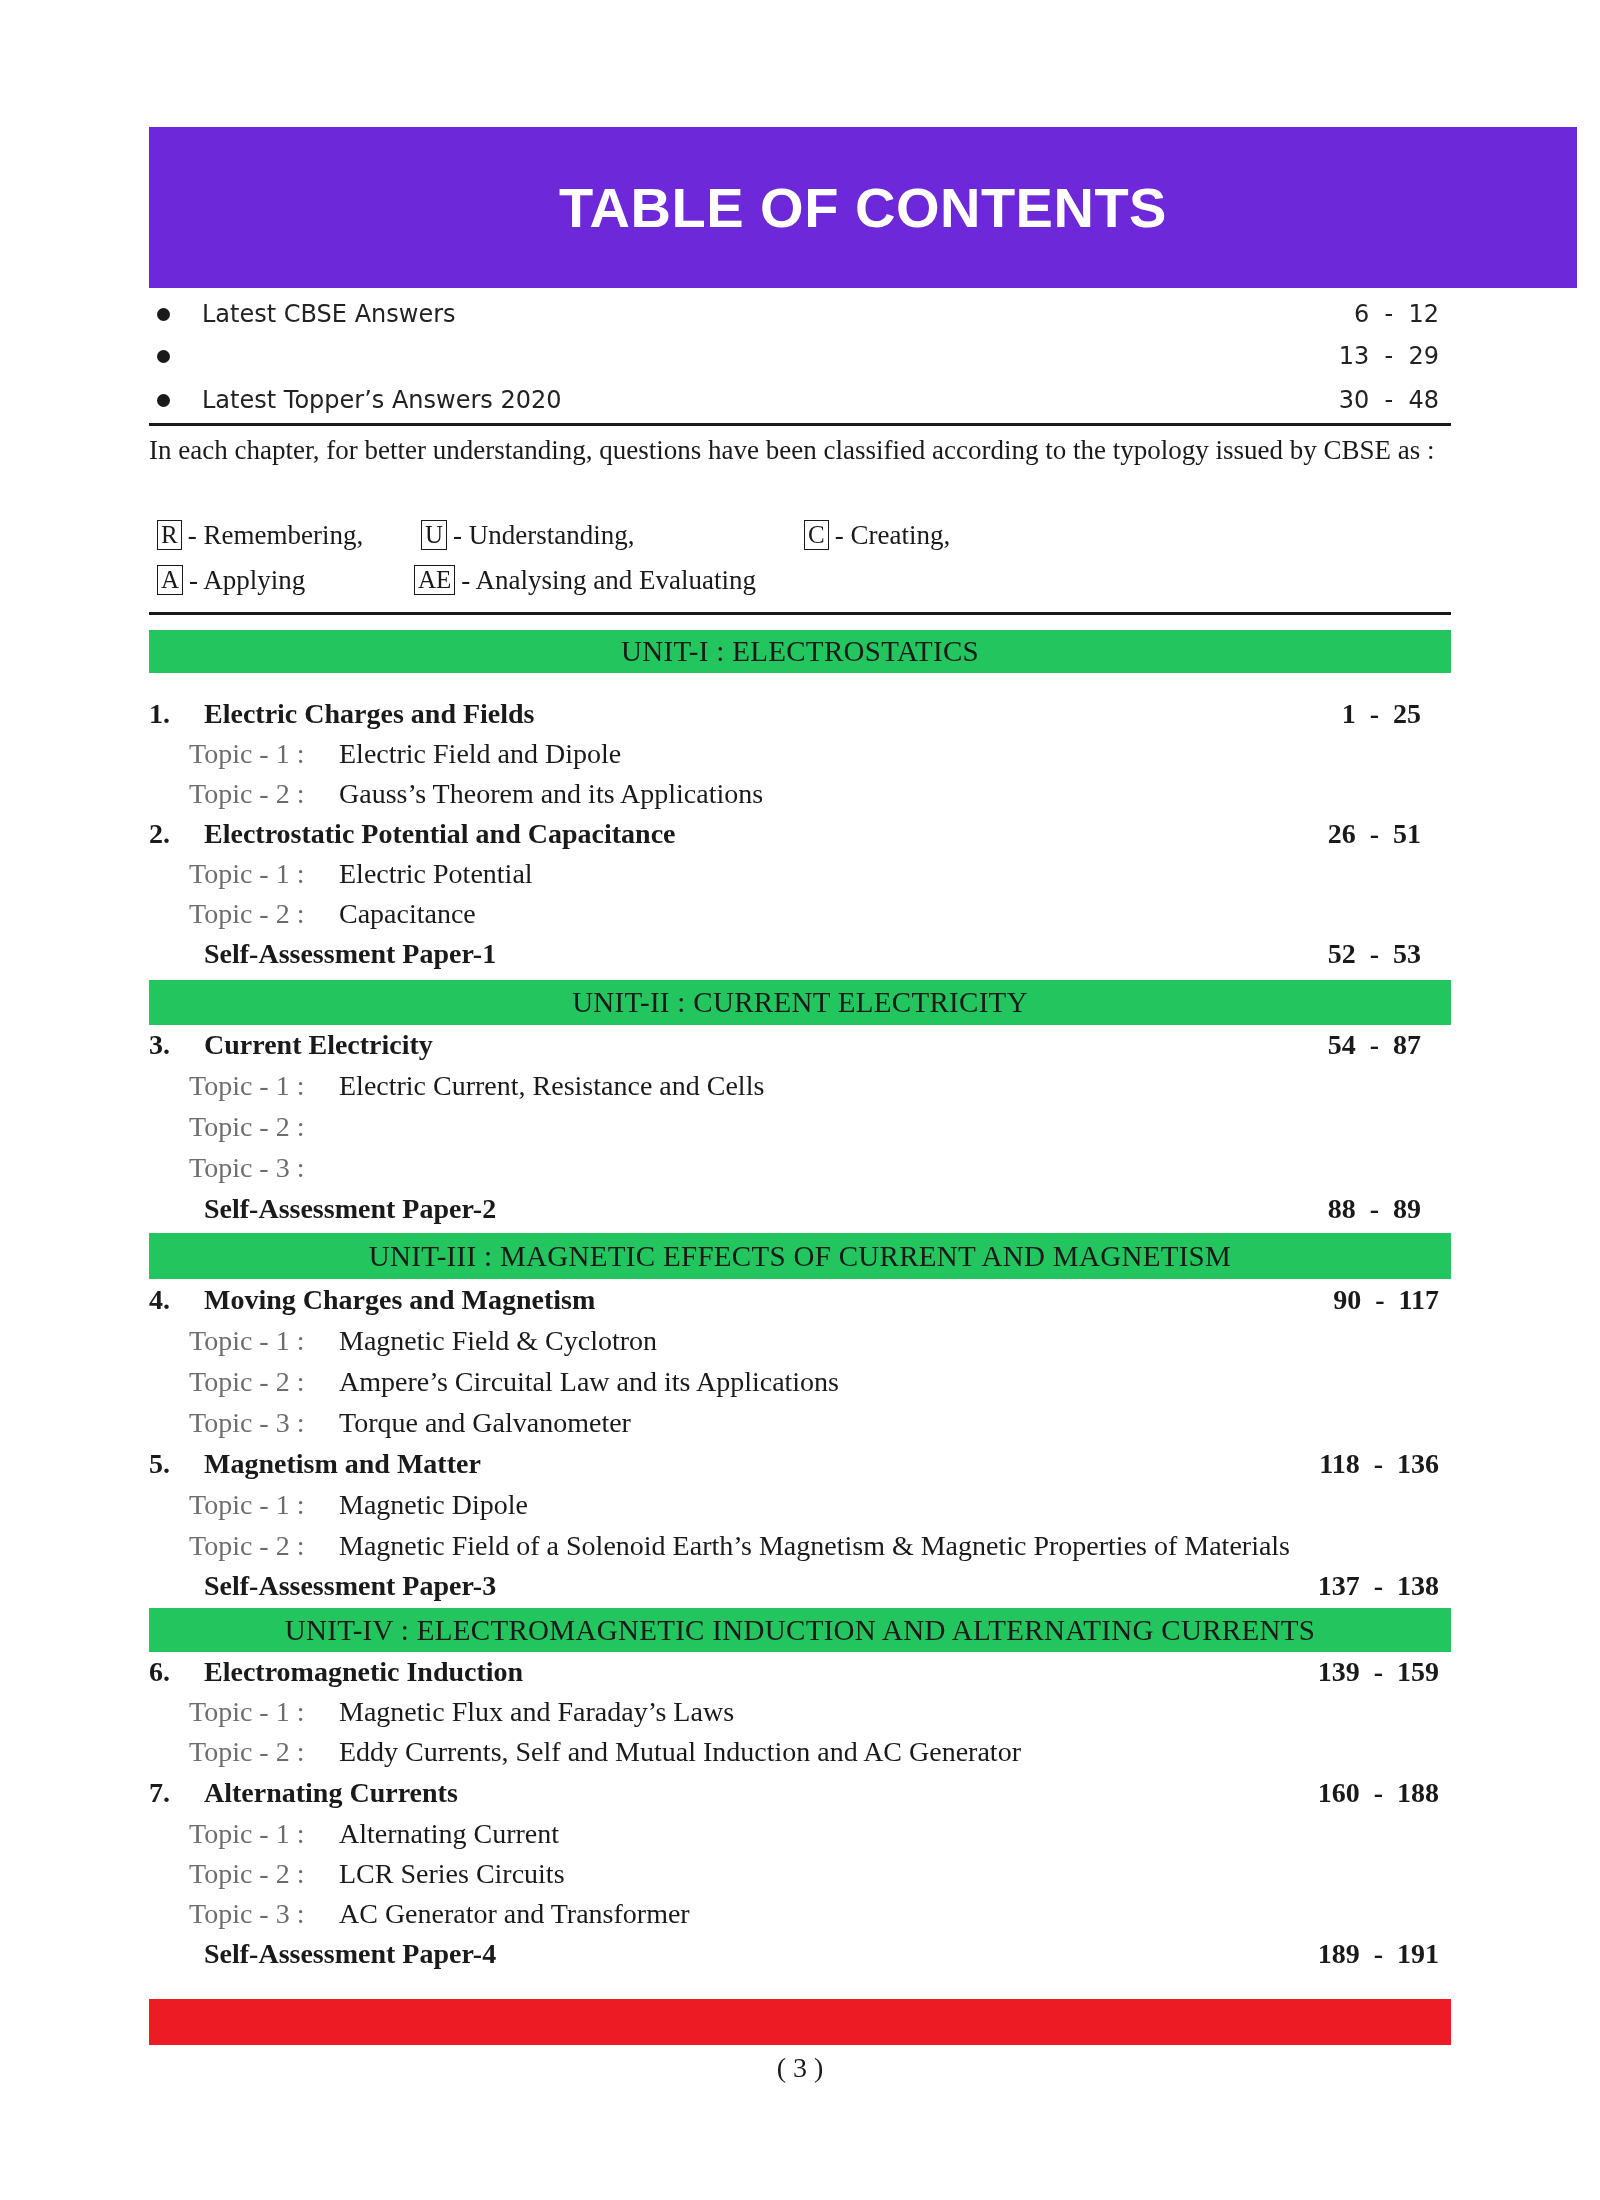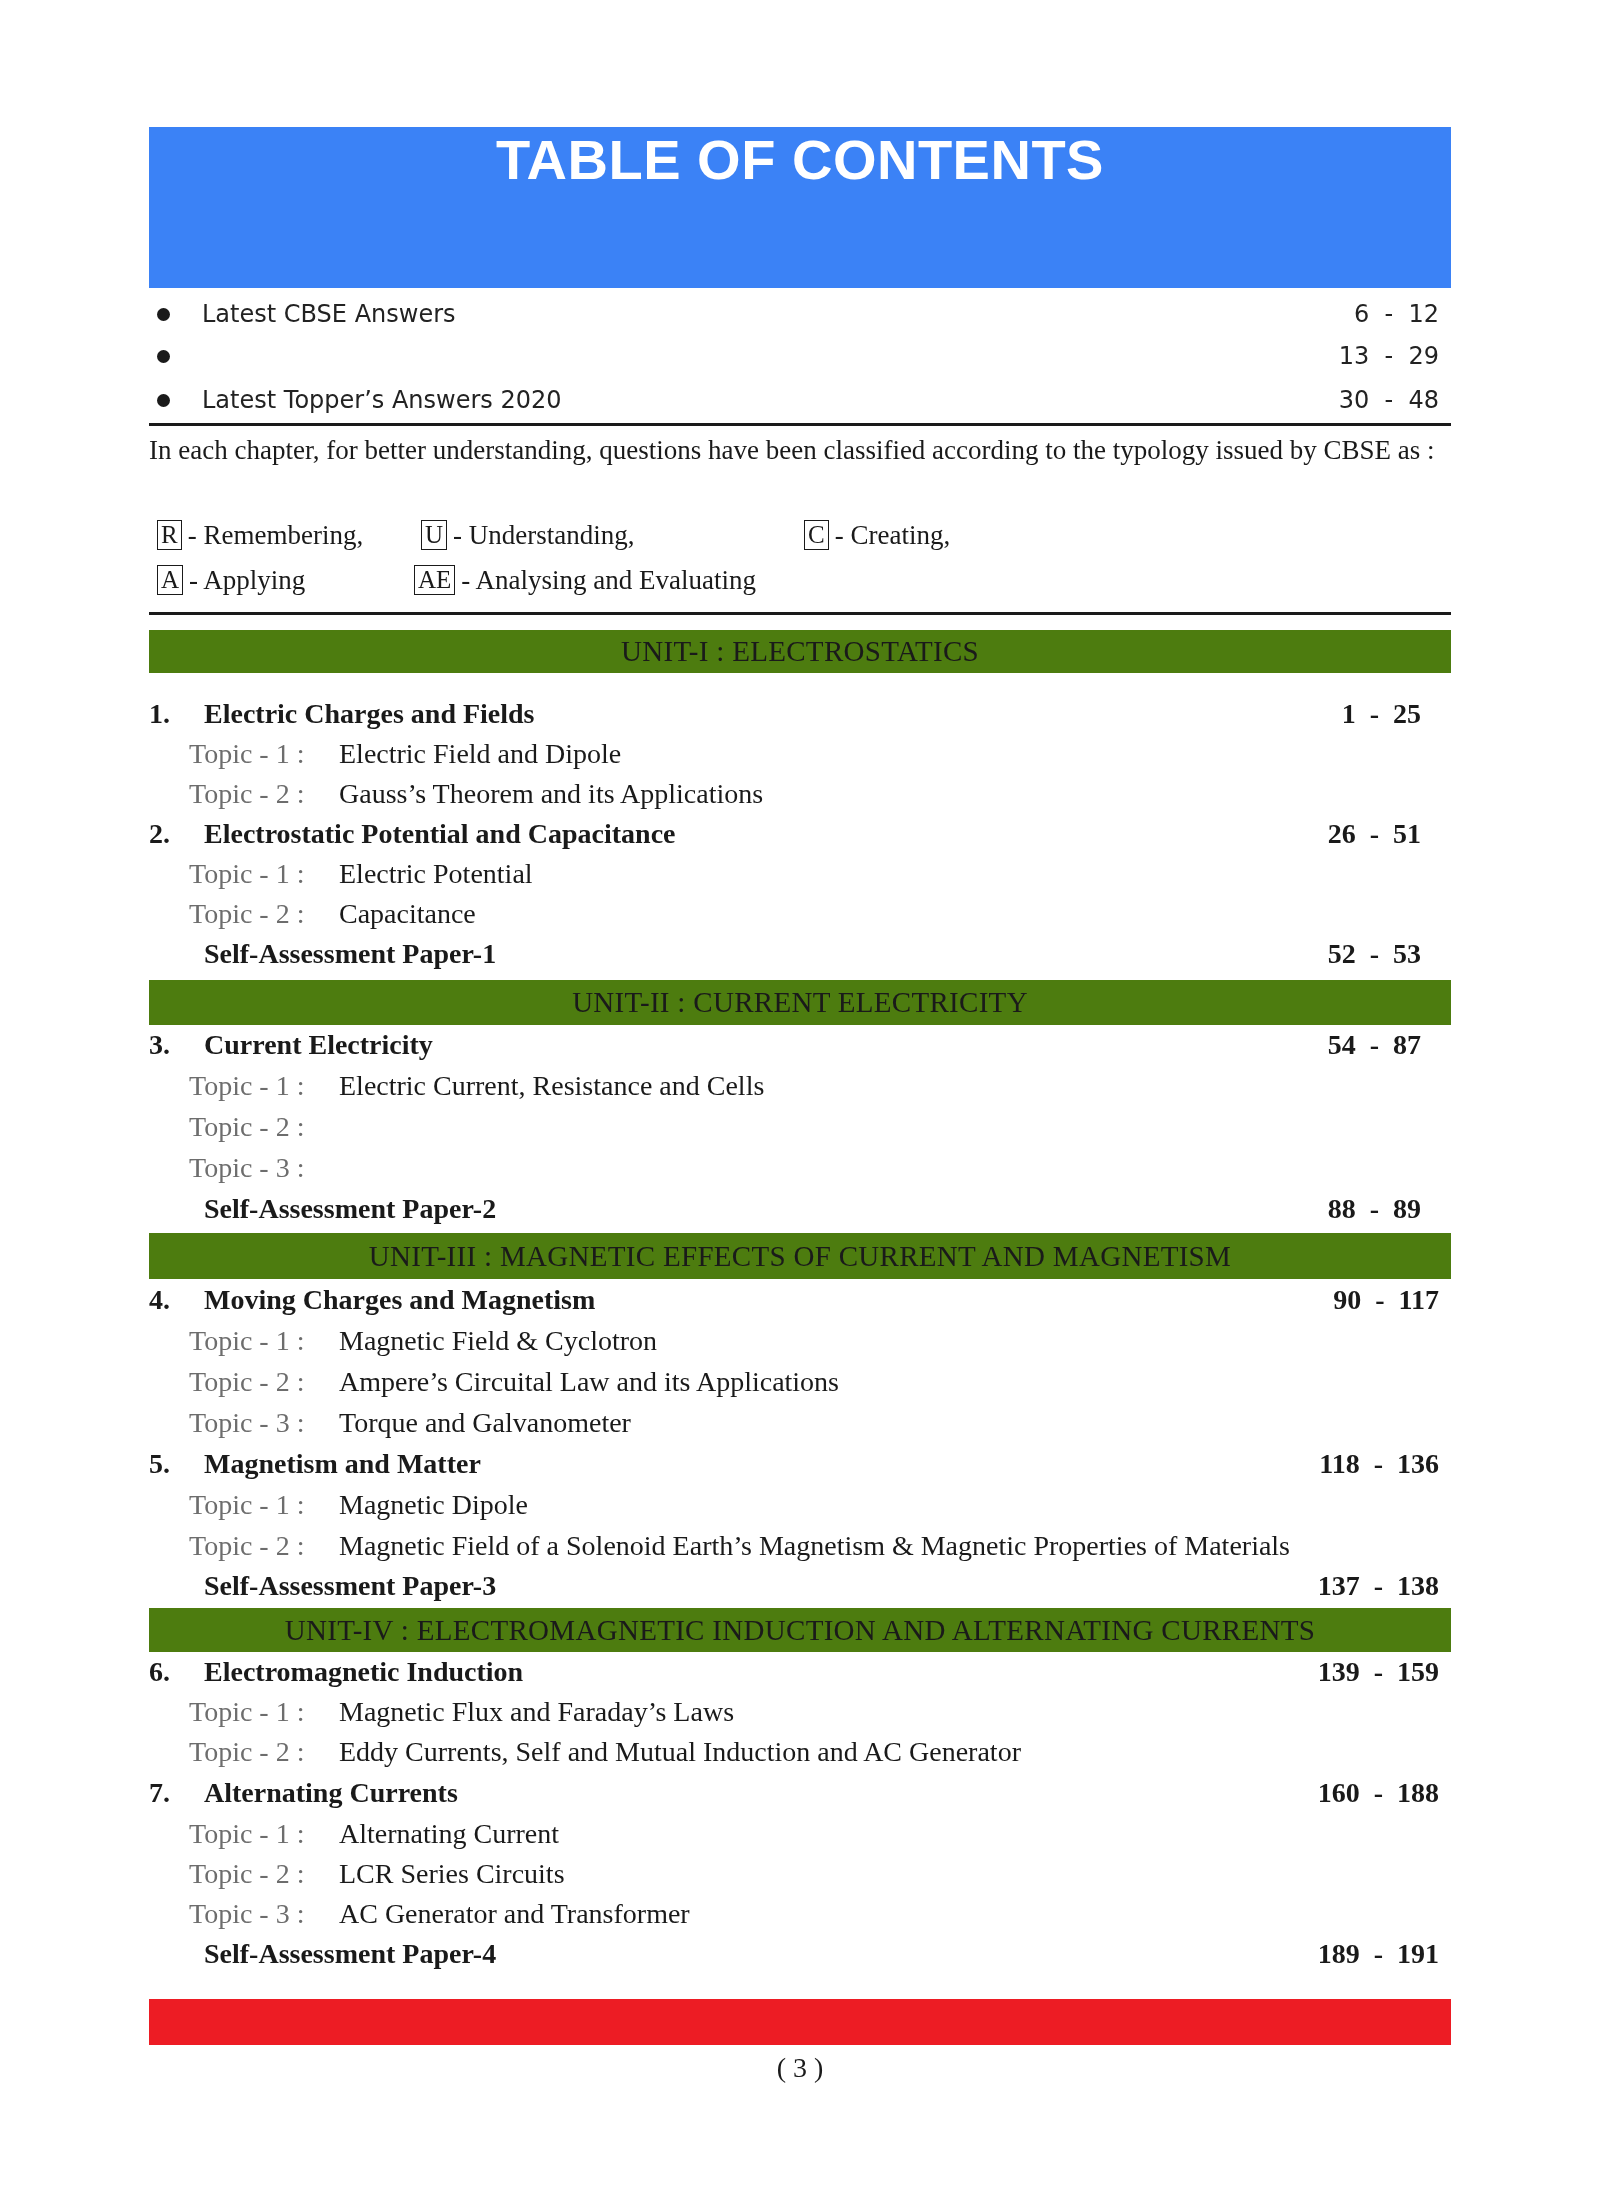--- a/index.html
+++ b/index.html
@@ -1,35 +1,35 @@
 <!DOCTYPE html>
 <html><head>
   <meta charset="utf-8">
   <style>
     html, body { margin: 0; padding: 0; background: #ffffff; }
     body { width: 1600px; height: 2200px; position: relative; overflow: hidden;
            font-family: "Liberation Serif", "DejaVu Serif", serif; color: #1a1a1a; }
     .page { position: absolute; left: 149px; top: 0; width: 1302px; }
-    .header-band { position: absolute; left: 0; top: 127px; width: 1302px; height: 161px;
-                   background: #3b82f6; display: flex; justify-content: center; }
+    .header-band { position: absolute; left: 0; top: 127px; width: 1428px; height: 161px;
+                   background: #6d28d9; display: flex; align-items: center; justify-content: center; }
     .header-title { color: #ffffff; font-family: "Liberation Sans", "DejaVu Sans", sans-serif;
                     font-weight: bold; font-size: 56px; letter-spacing: 0.5px; }
     .prelim { position: absolute; left: 0; top: 288px; width: 1302px;
               font-family: "DejaVu Sans", "Liberation Sans", sans-serif; font-size: 24px; }
     .prelim-item { position: absolute; left: 0; width: 1302px; height: 40px; display: flex; align-items: center; }
     .bullet { position: absolute; left: 8px; width: 13px; height: 13px; border-radius: 50%; background: #1a1a1a; }
     .prelim-label { position: absolute; left: 53px; color: #222; }
     .prelim-pages { position: absolute; right: 12px; color: #222; white-space: pre; }
     .rule { position: absolute; left: 0; width: 1302px; height: 3px; background: #1a1a1a; }
     .intro { position: absolute; left: 0; top: 430px; width: 1302px; font-size: 27px; line-height: 40px; color: #1a1a1a; }
     .legend { position: absolute; left: 0; width: 1302px; height: 40px; font-size: 27px; }
     .legend-item { position: absolute; top: 0; display: flex; align-items: center; height: 40px; white-space: nowrap; }
     .code-box { display: inline-block; border: 1.5px solid #1a1a1a; padding: 0 3px; line-height: 28px;
                 font-size: 25px; margin-right: 6px; }
-    .unit-band { position: absolute; left: 0; width: 1302px; background: #4d7c0f; display: flex;
+    .unit-band { position: absolute; left: 0; width: 1302px; background: #22c55e; display: flex;
                  align-items: center; justify-content: center; font-size: 29px; color: #1a1a1a; letter-spacing: 0.3px; }
     .row { position: absolute; left: 0; width: 1302px; height: 40px; font-size: 28px; display: flex; align-items: center; }
     .row .num { position: absolute; left: 0; font-weight: bold; }
     .row .chapter-title { position: absolute; left: 55px; font-weight: bold; }
     .row .pages { position: absolute; right: 12px; font-weight: bold; white-space: pre; }
     .row .topic-label { position: absolute; left: 40px; color: #6d6d6d; }
     .row .topic-title { position: absolute; left: 190px; color: #1a1a1a; }
     .row .sa-title { position: absolute; left: 55px; font-weight: bold; }
     .red-band { position: absolute; left: 0; top: 1999px; width: 1302px; height: 46px; background: #ed1c24; }
     .page-number { position: absolute; left: 0; top: 2052px; width: 1302px; text-align: center; font-size: 28px; color: #1a1a1a; }

